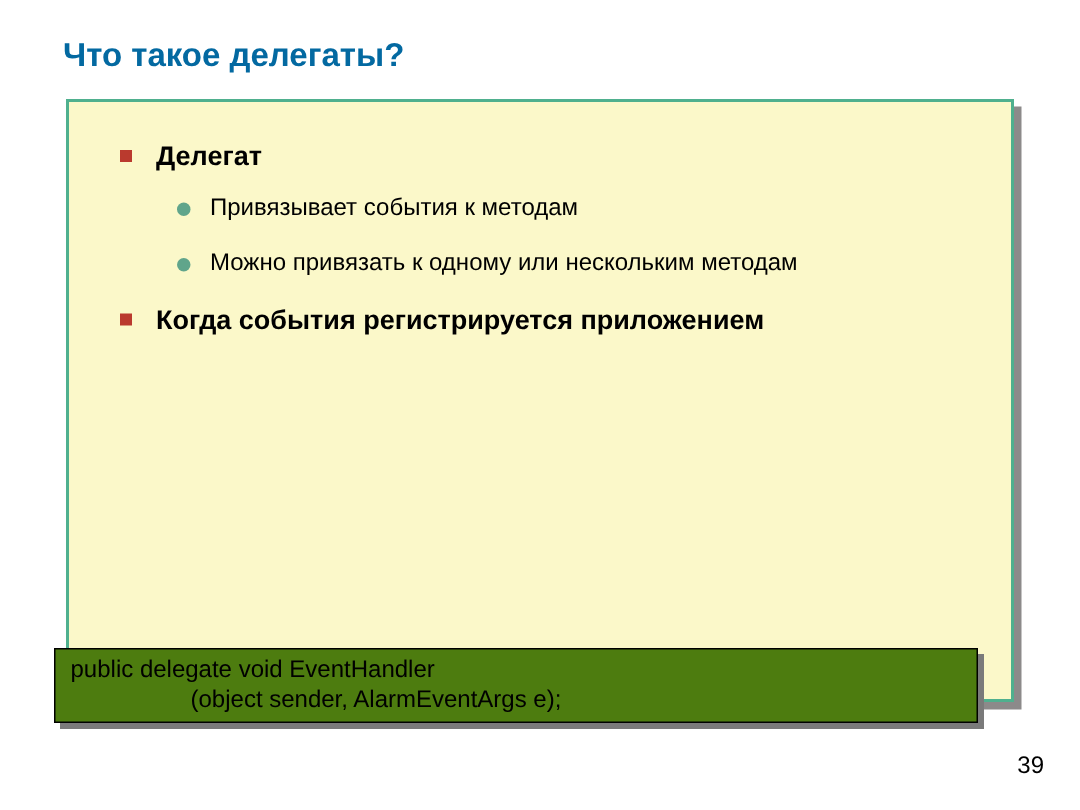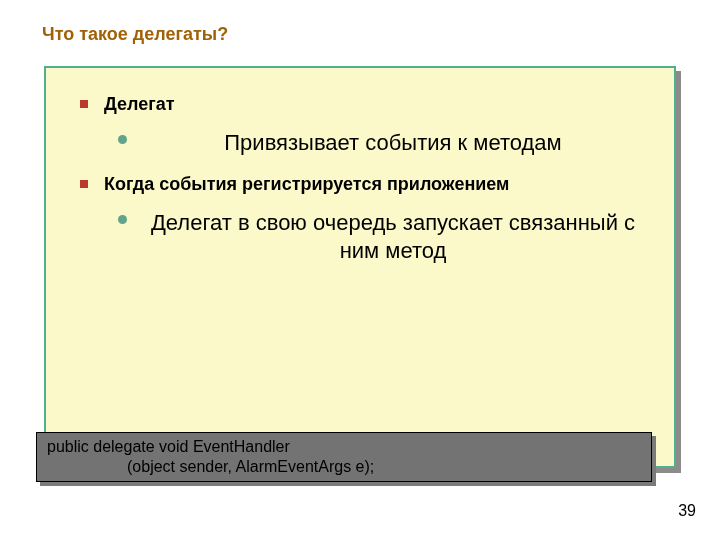--- a/index.html
+++ b/index.html
@@ -9,23 +9,23 @@
     background: #ffffff;
     font-family: Arial, "Helvetica Neue", sans-serif;
     color: #000;
     position: relative;
     overflow: hidden;
   }
   .title {
     position: absolute;
     left: 42px;
     top: 24px;
-    font-size: 18px;
+    font-size: 22px;
     font-weight: bold;
-    color: #a16207;
+    color: #0369a1;
   }
   .panel-wrap {
     position: absolute;
     left: 44px;
     top: 66px;
     width: 632px;
     height: 402px;
     text-decoration: underline;
   }
   .panel-shadow {
@@ -57,24 +57,23 @@
     top: 6px;
     width: 8px;
     height: 8px;
     background: #ba3a2e;
   }
   ul.sub { list-style: none; margin-top: 14px; }
   ul.sub > li {
     position: relative;
     padding-left: 36px;
     margin-bottom: 16px;
-    font-size: 22px;
+    font-size: 16px;
     font-weight: normal;
     line-height: 1.3;
-    text-align: center;
   }
   ul.sub > li::before {
     content: "";
     position: absolute;
     left: 14px;
     top: 6px;
     width: 9px;
     height: 9px;
     background: #60a58b;
     border-radius: 50%;
@@ -89,21 +88,21 @@
   .code-shadow {
     position: absolute;
     left: 4px; top: 4px;
     width: 100%; height: 100%;
     background: #7a7a7a;
   }
   .code {
     position: absolute;
     left: 0; top: 0;
     width: 100%; height: 100%;
-    background: #737373;
+    background: #4d7c0f;
     border: 1.5px solid #000;
     padding: 4px 10px;
     font-family: Verdana, Geneva, sans-serif;
     font-size: 16px;
     line-height: 1.25;
     white-space: pre;
   }
   .page-num {
     position: absolute;
     right: 24px;
@@ -117,26 +116,26 @@
 <div class="title">Что такое делегаты?</div>
 
 <div class="panel-wrap">
   <div class="panel-shadow"></div>
   <div class="panel">
     <ul class="top">
       <li>
         <span>Делегат</span>
         <ul class="sub">
           <li>Привязывает события к методам</li>
+          <li>Можно привязать к одному или нескольким методам</li>
         </ul>
       </li>
       <li>
         <span>Когда события регистрируется приложением</span>
         <ul class="sub">
-          <li>Делегат в свою очередь запускает связанный с ним метод</li>
         </ul>
       </li>
     </ul>
   </div>
 </div>
 
 <div class="code-wrap">
   <div class="code-shadow"></div>
   <div class="code"><span>public delegate void EventHandler</span>
 <span>                  (object sender, AlarmEventArgs e);</span></div>

